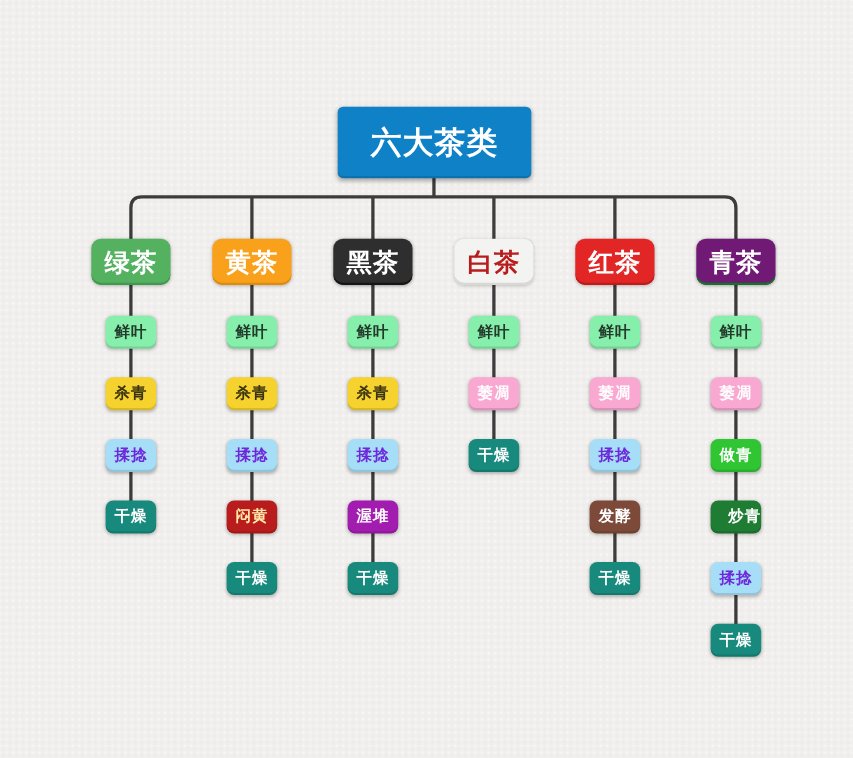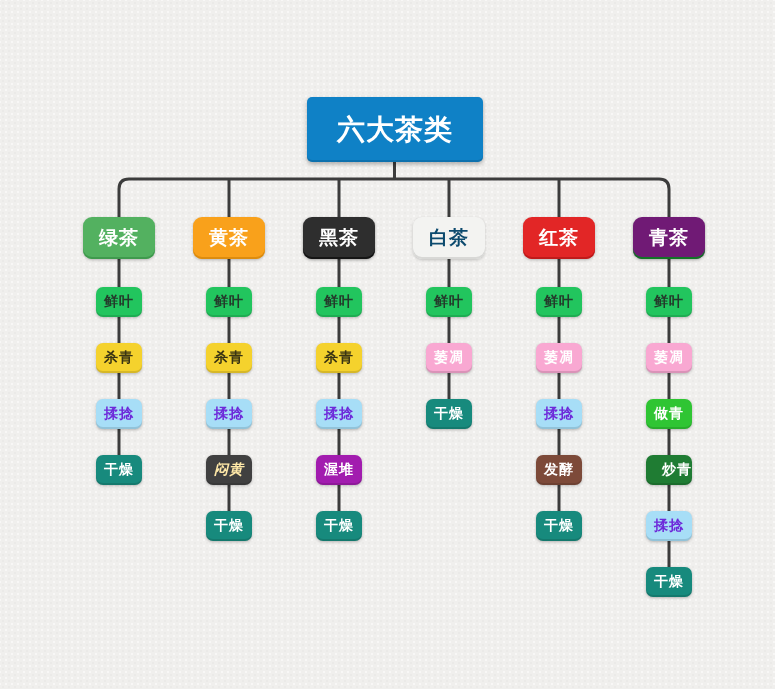--- a/index.html
+++ b/index.html
@@ -24,37 +24,37 @@
     box-sizing:border-box;
     cursor:default;
     letter-spacing:1px;
   }
   .root{
     left:307px;top:97px;width:176px;height:65px;
     background:#0f81c6;color:#ffffff;font-size:28px;
     border-radius:5px;
     box-shadow:0 2px 4px rgba(0,0,0,0.3), inset 0 -2px 0 rgba(0,0,0,0.12);
   }
-  .hdr{top:217px;width:72px;height:42px;font-size:19px;border-radius:9px;color:#ffffff;}
+  .hdr{top:217px;width:72px;height:42px;font-size:23px;border-radius:9px;color:#ffffff;}
   .step{width:46px;height:30px;font-size:14px;border-radius:7px;color:#222222;}
 
   
   .c-green  {background:#53b160;box-shadow:0 1px 3px rgba(0,0,0,.25), inset 0 -2px 0 #3f9a4d;}
   .c-yellow {background:#f9a11b;box-shadow:0 1px 3px rgba(0,0,0,.25), inset 0 -2px 0 #dd8c0e;}
   .c-dark   {background:#2e2e2e;box-shadow:0 1px 3px rgba(0,0,0,.35), inset 0 -2px 0 #151515;}
-  .c-white  {background:#f3f3f1;color:#0c4a6e;box-shadow:0 1px 3px rgba(0,0,0,.2), inset 0 -2px 0 #d8d8d6;}
+  .c-white  {background:#f3f3f1;color:#b91c1c;box-shadow:0 1px 3px rgba(0,0,0,.2), inset 0 -2px 0 #d8d8d6;}
   .c-red    {background:#e22626;box-shadow:0 1px 3px rgba(0,0,0,.25), inset 0 -2px 0 #bf1b1b;text-align:center;}
   .c-oolong {background:#701a75;box-shadow:0 1px 3px rgba(0,0,0,.3), inset 0 -2px 0 #127426;}
 
   
-  .s-xianye  {background:#22c55e;color:#243a2b;}
+  .s-xianye  {background:#86efac;color:#243a2b;}
   .s-shaqing {background:#f5d22d;color:#3a3413;}
   .s-rounian {background:#a7def7;color:#6d28d9;}
   .s-ganzao  {background:#178a7d;color:#ffffff;}
-  .s-menhuang{background:#404040;color:#ffe9a8;font-style:italic;}
+  .s-menhuang{background:#b91c1c;color:#ffe9a8;}
   .s-wodui   {background:#a21caf;color:#ffffff;}
   .s-weidiao {background:#f9a8d2;color:#ffffff;}
   .s-fajiao  {background:#7d4a39;color:#ffffff;}
   .s-zuoqing {background:#2fc533;color:#ffffff;}
   .s-chaoqing{background:#1f7c33;color:#ffffff;padding-left:16px;}
 </style>
 </head>
 <body>
 
 <div class="stage">

